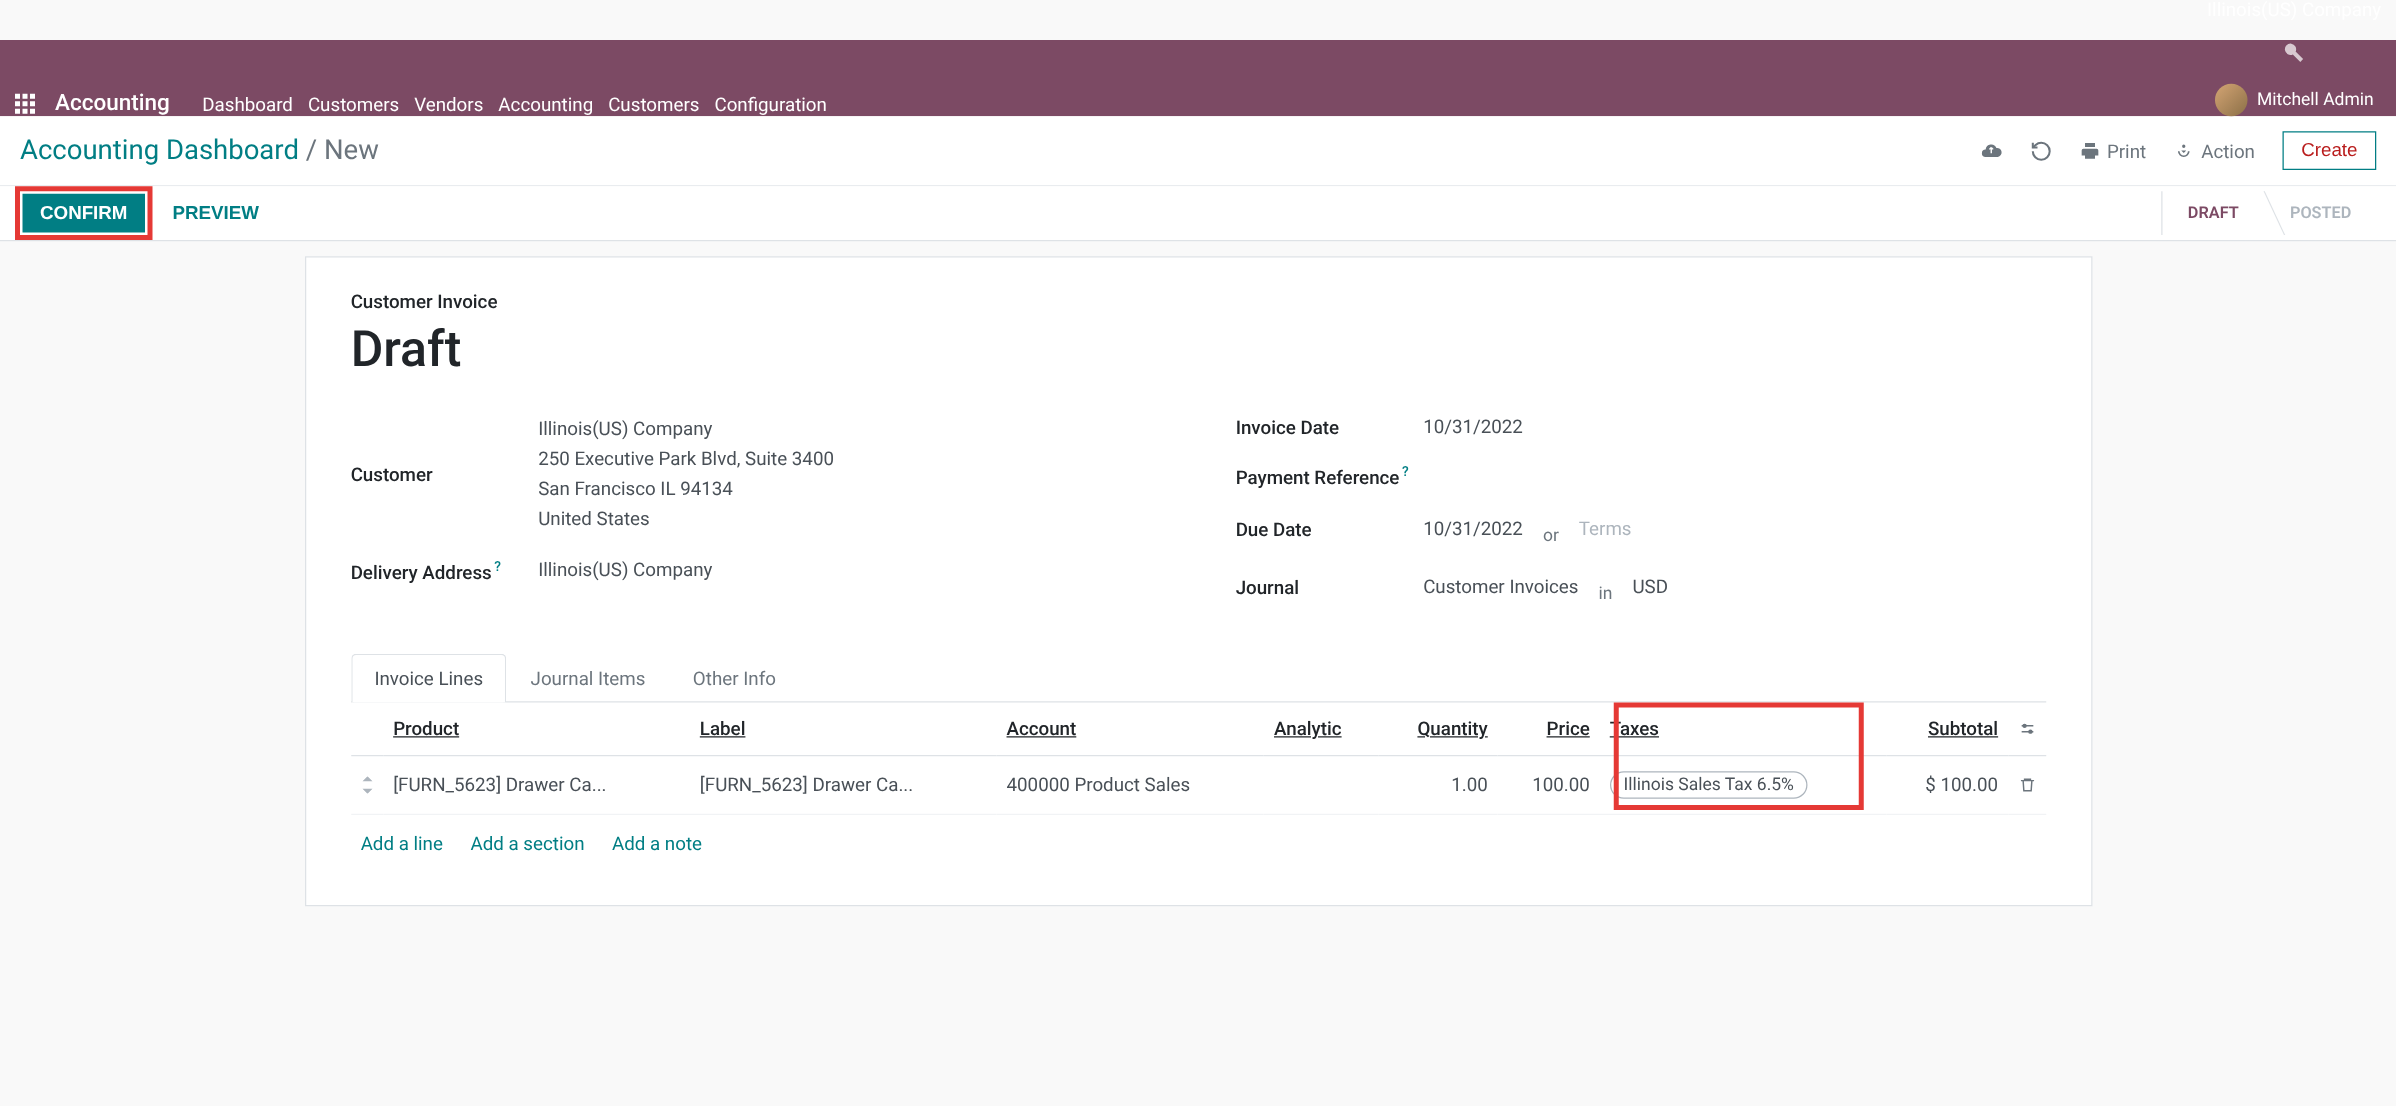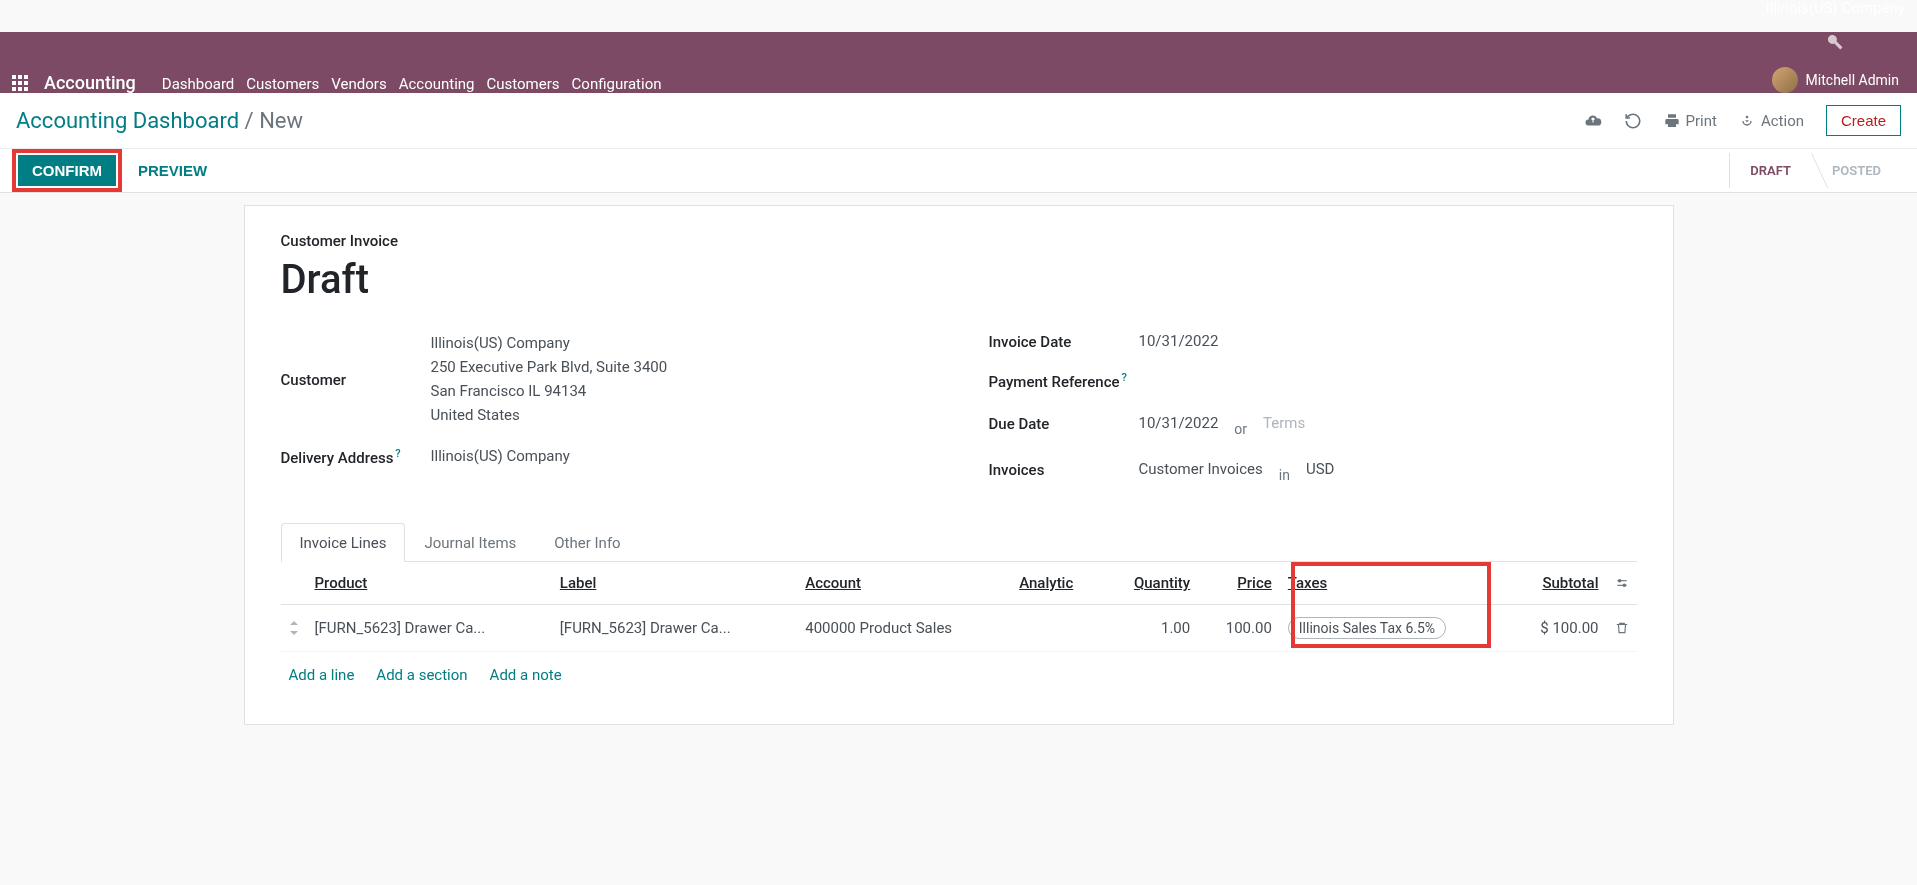--- a/index.html
+++ b/index.html
@@ -221,21 +221,21 @@
         </div>
         <div class="field-row">
           <div class="label">Due Date</div>
           <div class="value inline-group">
             <span>10/31/2022</span>
             <span class="sep">or</span>
             <span class="placeholder">Terms</span>
           </div>
         </div>
         <div class="field-row">
-          <div class="label">Invoices</div>
+          <div class="label">Journal</div>
           <div class="value inline-group">
             <span>Customer Invoices</span>
             <span class="sep">in</span>
             <span>USD</span>
           </div>
         </div>
       </div>
     </div>
 
     <div class="tabs">

